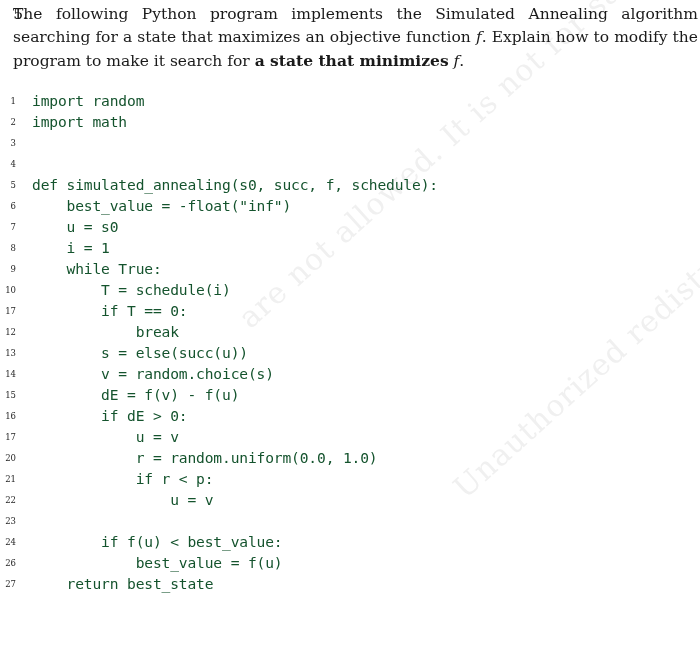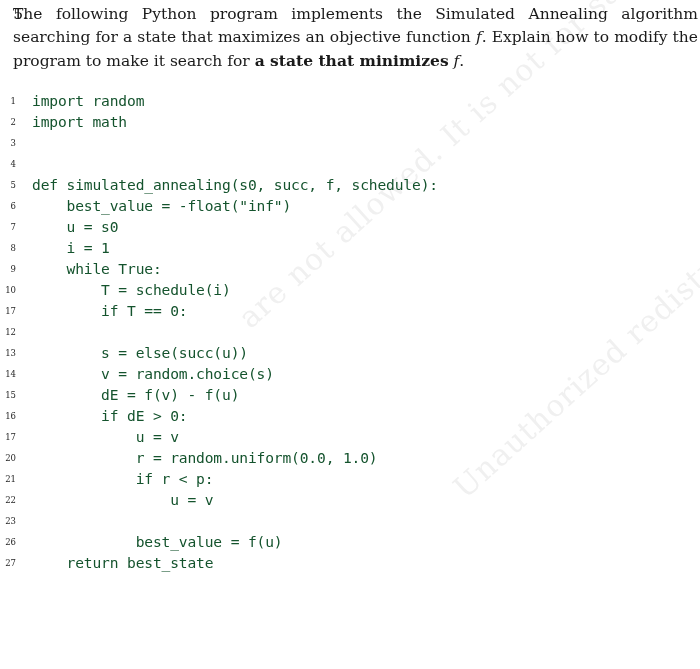--- a/index.html
+++ b/index.html
@@ -134,27 +134,28 @@
       <div class="code-row"><span class="line-number">2</span><span class="code-text">import math</span></div>
       <div class="code-row"><span class="line-number">3</span><span class="code-text"></span></div>
       <div class="code-row"><span class="line-number">4</span><span class="code-text"></span></div>
       <div class="code-row"><span class="line-number">5</span><span class="code-text">def simulated_annealing(s0, succ, f, schedule):</span></div>
       <div class="code-row"><span class="line-number">6</span><span class="code-text">    best_value = -float("inf")</span></div>
       <div class="code-row"><span class="line-number">7</span><span class="code-text">    u = s0</span></div>
       <div class="code-row"><span class="line-number">8</span><span class="code-text">    i = 1</span></div>
       <div class="code-row"><span class="line-number">9</span><span class="code-text">    while True:</span></div>
       <div class="code-row"><span class="line-number">10</span><span class="code-text">        T = schedule(i)</span></div>
       <div class="code-row"><span class="line-number">17</span><span class="code-text">        if T == 0:</span></div>
-      <div class="code-row"><span class="line-number">12</span></div>
+      <div class="code-row"><span class="line-number">12</span><span class="code-text">            break</span></div>
       <div class="code-row"><span class="line-number">13</span><span class="code-text">        s = else(succ(u))</span></div>
       <div class="code-row"><span class="line-number">14</span><span class="code-text">        v = random.choice(s)</span></div>
       <div class="code-row"><span class="line-number">15</span><span class="code-text">        dE = f(v) - f(u)</span></div>
       <div class="code-row"><span class="line-number">16</span><span class="code-text">        if dE &gt; 0:</span></div>
       <div class="code-row"><span class="line-number">17</span><span class="code-text">            u = v</span></div>
       <div class="code-row"><span class="line-number">20</span><span class="code-text">            r = random.uniform(0.0, 1.0)</span></div>
       <div class="code-row"><span class="line-number">21</span><span class="code-text">            if r &lt; p:</span></div>
       <div class="code-row"><span class="line-number">22</span><span class="code-text">                u = v</span></div>
       <div class="code-row"><span class="line-number">23</span></div>
+      <div class="code-row"><span class="line-number">24</span><span class="code-text">        if f(u) &lt; best_value:</span></div>
       <div class="code-row"><span class="line-number">26</span><span class="code-text">            best_value = f(u)</span></div>
       <div class="code-row"><span class="line-number">27</span><span class="code-text">    return best_state</span></div>
     </div>
 
 </div>
 
 </body></html>

